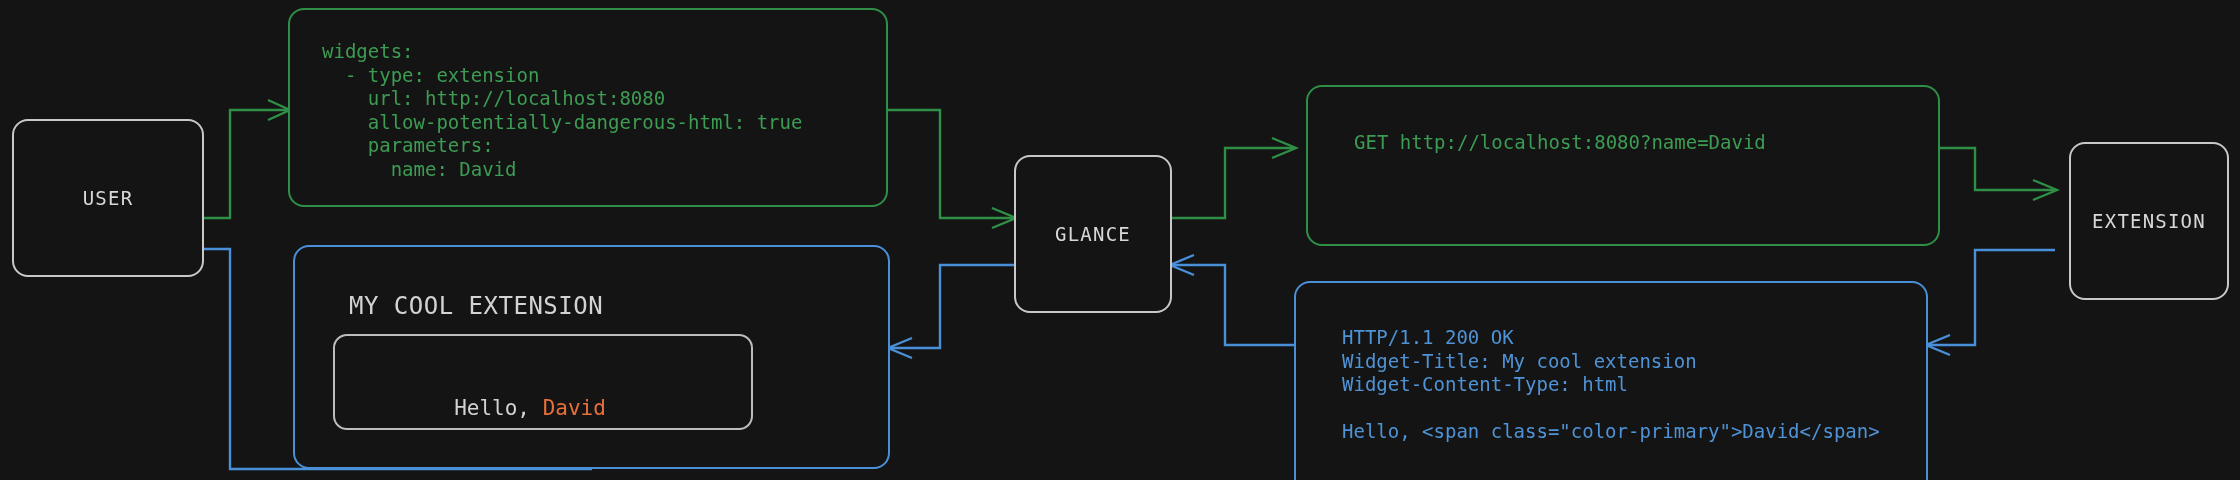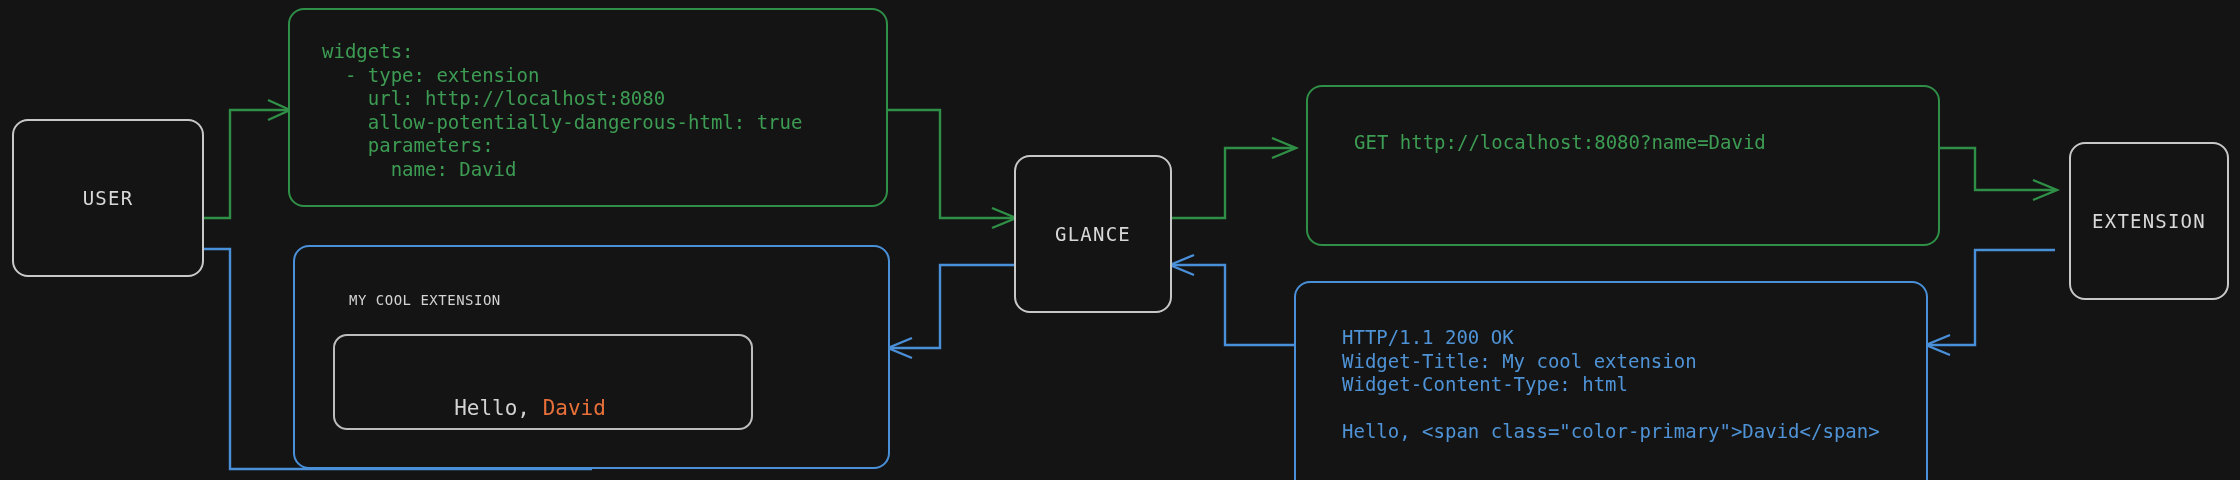--- a/index.html
+++ b/index.html
@@ -62,21 +62,21 @@
   .render-box {
     position: absolute;
     border: 2px solid #bdbdbd;
     border-radius: 14px;
     box-sizing: border-box;
     background: #141414;
   }
   .render-title {
     position: absolute;
     font-family: "DejaVu Sans Mono", "Liberation Mono", monospace;
-    font-size: 14px;
+    font-size: 24px;
     letter-spacing: 0.5px;
     color: #d3d3d3;
     white-space: pre;
   }
   .render-text {
     position: absolute;
     font-family: "DejaVu Sans Mono", "Liberation Mono", monospace;
     font-size: 21px;
     color: #d3d3d3;
     white-space: pre;

